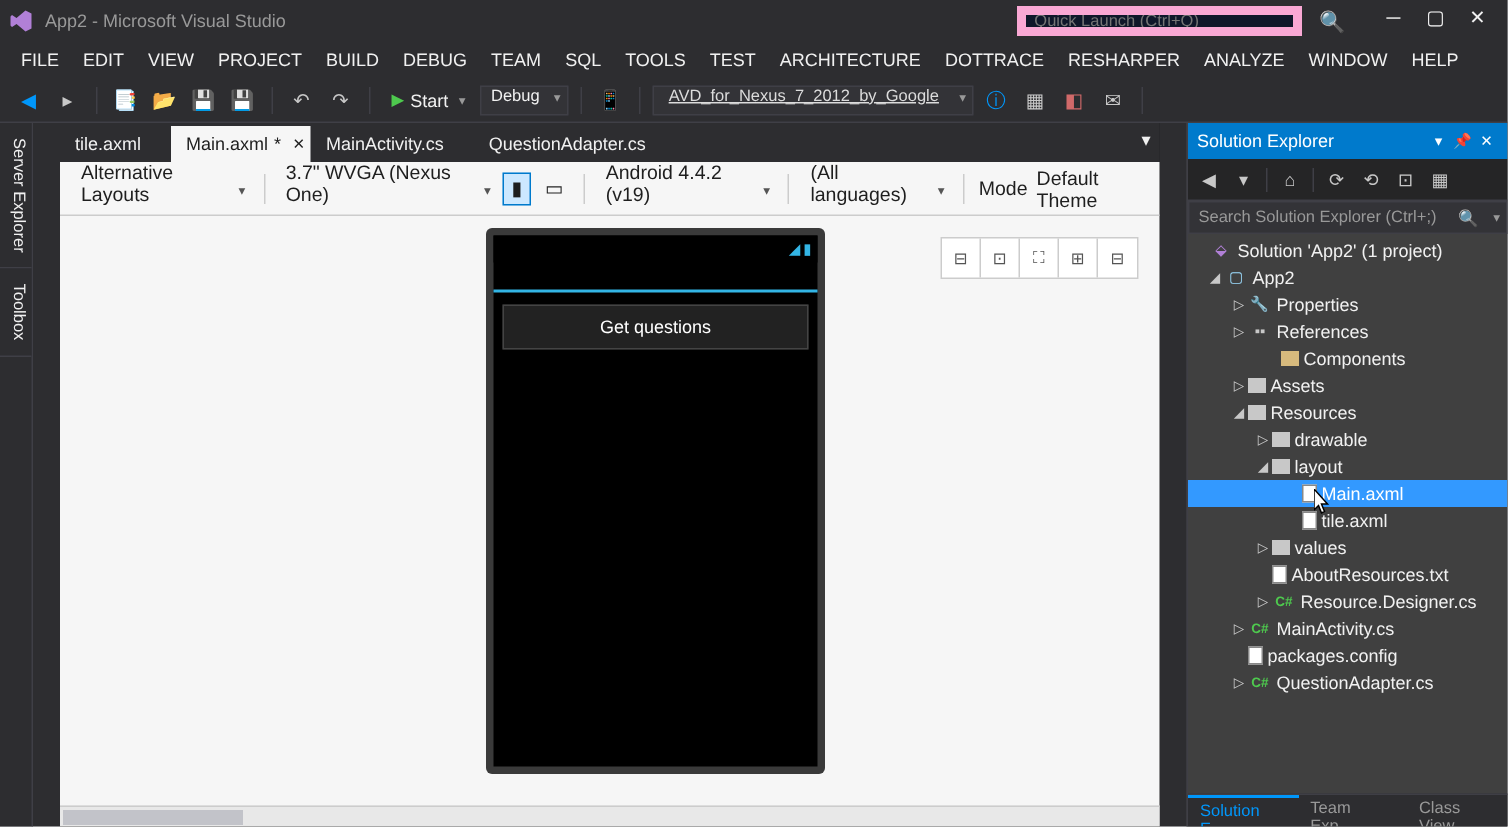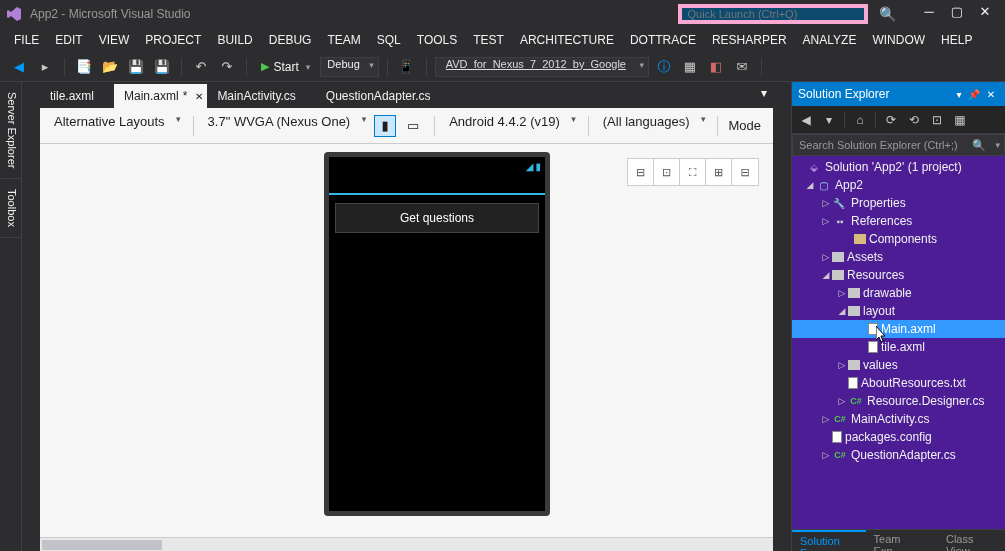--- a/index.html
+++ b/index.html
@@ -2,21 +2,21 @@
 <html><head>
 <meta charset="utf-8">
 <style>
 * { margin: 0; padding: 0; box-sizing: border-box; font-family: 'Segoe UI', Tahoma, sans-serif; }
 body { width: 1005px; height: 551px; background: #2d2d30; color: #f1f1f1; font-size: 12px; overflow: hidden; position: relative; }
 
 
 .titlebar { height: 28px; background: #2d2d30; display: flex; align-items: center; padding: 0 6px; }
 .titlebar .vs-icon { width: 16px; height: 16px; margin-right: 8px; }
 .titlebar .title { flex: 1; color: #999; font-size: 12px; }
-.titlebar .quick-launch { width: 190px; height: 20px; background: #0c4a6e; border: 4px solid #f9a8d4; color: #999; padding: 0 6px; font-size: 11px; margin-right: 12px; }
+.titlebar .quick-launch { width: 190px; height: 20px; background: #0f172a; border: 6px solid #f9a8d4; color: #999; padding: 0 6px; font-size: 11px; margin-right: 12px; }
 .titlebar .search-ic { color: #999; margin-right: 18px; font-size: 14px; }
 .titlebar .win-btn { width: 28px; height: 20px; color: #f1f1f1; text-align: center; cursor: pointer; font-size: 13px; }
 
 
 .menubar { height: 24px; background: #2d2d30; display: flex; align-items: center; padding: 0 6px; }
 .menubar .menu-item { padding: 0 8px; color: #f1f1f1; font-size: 12px; }
 
 
 .toolbar { height: 30px; background: #2d2d30; border-bottom: 1px solid #3f3f46; display: flex; align-items: center; padding: 0 8px; gap: 4px; }
 .toolbar .tb-btn { width: 22px; height: 22px; display: flex; align-items: center; justify-content: center; color: #c8c8c8; font-size: 13px; }
@@ -63,21 +63,21 @@
 .wifi-ic, .batt-ic { color: #33b5e5; font-size: 10px; }
 .phone-divider { height: 2px; background: #33b5e5; margin-top: 18px; }
 .phone-btn { margin: 8px 6px; height: 30px; background: #222; border: 1px solid #444; color: #fff; display: flex; align-items: center; justify-content: center; font-size: 12px; }
 
 
 .zoom-ctrl { position: absolute; right: 14px; top: 14px; display: flex; border: 1px solid #ccc; background: #fff; }
 .zoom-ctrl .zbtn { width: 26px; height: 26px; border-right: 1px solid #ccc; display: flex; align-items: center; justify-content: center; font-size: 11px; color: #555;}
 .zoom-ctrl .zbtn:last-child { border-right: none; }
 
 
-.sol-exp { width: 214px; background: #4c1d95; border-left: 1px solid #3f3f46; display: flex; flex-direction: column; }
+.sol-exp { width: 214px; background: #404040; border-left: 1px solid #3f3f46; display: flex; flex-direction: column; }
 .sol-header { height: 24px; background: #007acc; color: #fff; display: flex; align-items: center; padding: 0 6px; font-size: 12px; }
 .sol-header .sp { flex: 1; }
 .sol-header .hbtn { width: 16px; text-align: center; font-size: 10px; }
 .sol-toolbar { height: 28px; background: #252526; border-bottom: 1px solid #3f3f46; display: flex; align-items: center; padding: 0 4px; gap: 3px; }
 .sol-toolbar .sbtn { width: 20px; height: 20px; color: #c8c8c8; display: flex; align-items: center; justify-content: center; font-size: 12px; }
 .sol-sep { width: 1px; height: 16px; background: #3f3f46; margin: 0 2px;}
 .sol-search { height: 22px; background: #333337; border: 1px solid #3f3f46; padding: 0 22px 0 6px; color: #999; font-size: 11px; position: relative; display:flex; align-items:center; }
 .sol-search .mag { position: absolute; right: 18px; font-size: 11px; }
 .sol-search .dd { position: absolute; right: 4px; font-size: 9px; }
 
@@ -203,20 +203,21 @@
         <span class="dt-sep"></span>
         <span class="dt-combo">3.7" WVGA (Nexus One)</span>
         <span class="dt-icon-btn sel">▮</span>
         <span class="dt-icon-btn">▭</span>
         <span class="dt-sep"></span>
         <span class="dt-combo">Android 4.4.2 (v19)</span>
         <span class="dt-sep"></span>
         <span class="dt-combo">(All languages)</span>
         <span class="dt-sep"></span>
         <span>Mode</span>
+        <span class="dt-right">Default Theme</span>
       </div>
 
       <div class="designer-canvas">
         <div class="phone">
           <div class="phone-screen">
             <div class="phone-status">
               <span class="wifi-ic">◢</span>
               <span class="batt-ic">▮</span>
             </div>
             <div class="phone-divider"></div>

